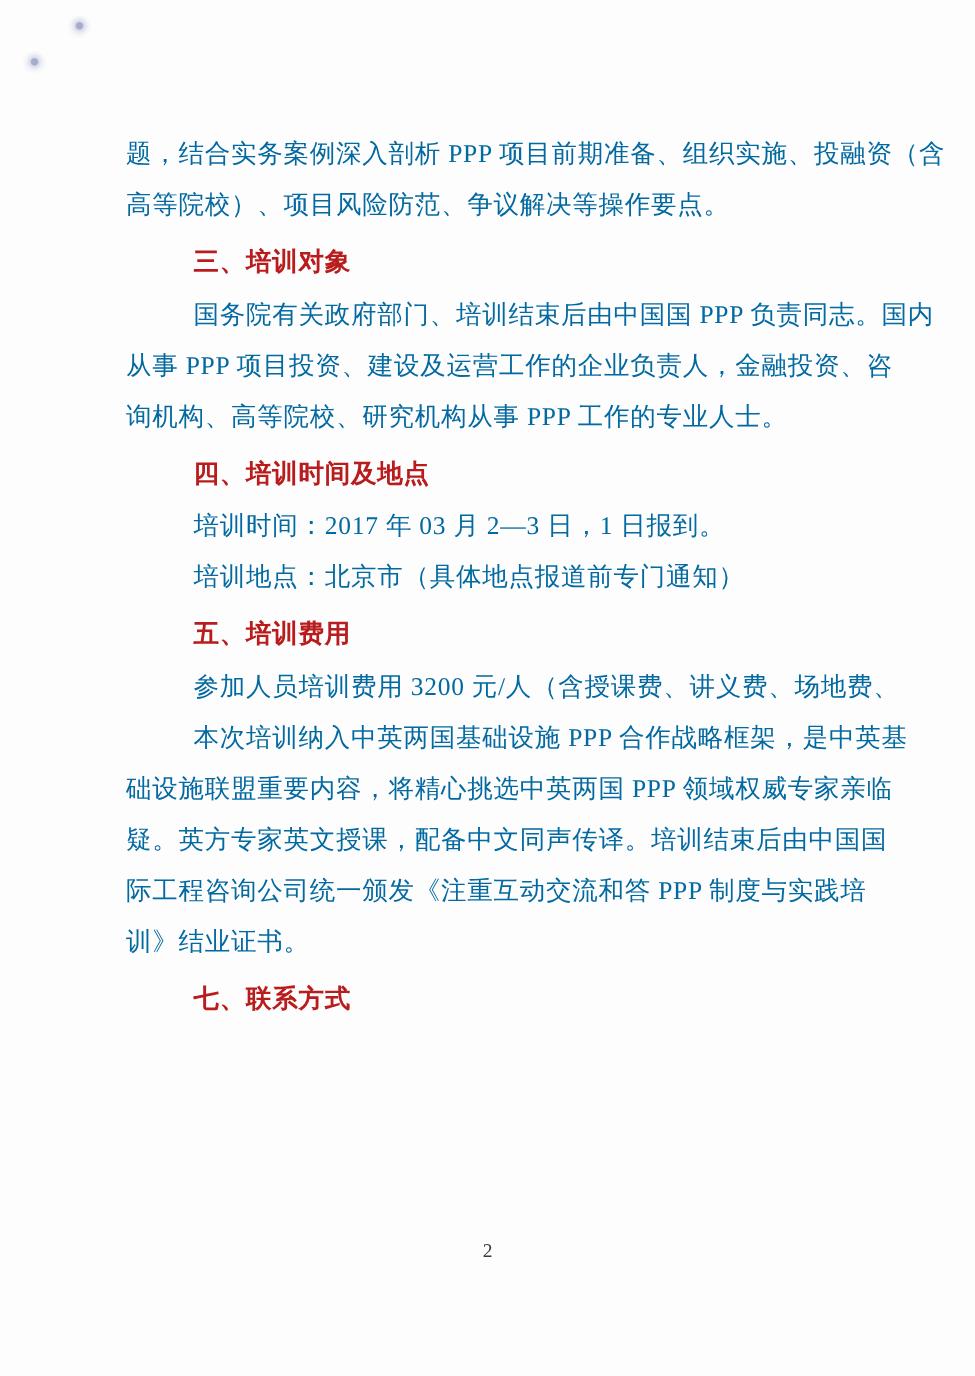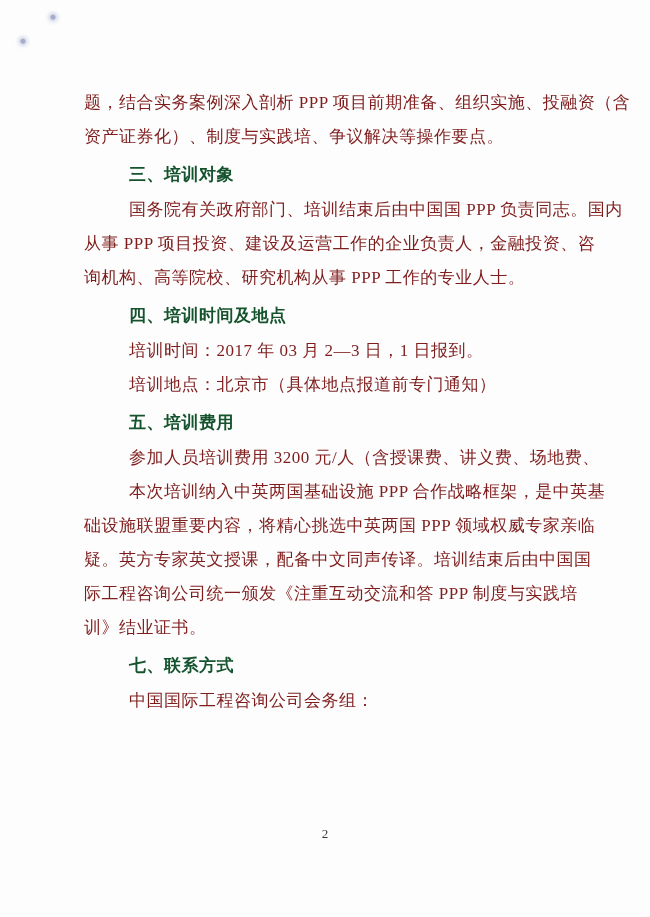--- a/index.html
+++ b/index.html
@@ -15,29 +15,29 @@
     position: absolute;
     left: 84px;
     top: 86px;
     width: 496px;
   }
   .line {
     height: 34px;
     line-height: 34px;
     font-size: 17px;
     letter-spacing: 0.5px;
-    color: #7f1d1d;
+    color: #0369a1;
     white-space: nowrap;
   }
   .line.indent { text-indent: 45px; }
   .line.heading {
     font-family: "Liberation Sans", sans-serif;
     font-weight: bold;
     font-size: 17px;
-    color: #14532d;
+    color: #b91c1c;
     text-indent: 45px;
     margin-top: 4px;
     margin-bottom: 1px;
   }
   .page-number {
     position: absolute;
     left: 0;
     right: 0;
     top: 826px;
     text-align: center;
@@ -59,33 +59,32 @@
 </style>
 </head>
 <body>
 
 <div class="page">
   <div class="mark mark1"></div>
   <div class="mark mark2"></div>
 
   <main class="doc" id="doc-lines">
       <div class="line">题，结合实务案例深入剖析 PPP 项目前期准备、组织实施、投融资（含</div>
-      <div class="line">资产证券化）、制度与实践培、争议解决等操作要点。</div>
+      <div class="line">高等院校）、项目风险防范、争议解决等操作要点。</div>
       <div class="line heading">三、培训对象</div>
       <div class="line indent">国务院有关政府部门、培训结束后由中国国 PPP 负责同志。国内</div>
       <div class="line">从事 PPP 项目投资、建设及运营工作的企业负责人，金融投资、咨</div>
       <div class="line">询机构、高等院校、研究机构从事 PPP 工作的专业人士。</div>
       <div class="line heading">四、培训时间及地点</div>
       <div class="line indent">培训时间：2017 年 03 月 2—3 日，1 日报到。</div>
       <div class="line indent">培训地点：北京市（具体地点报道前专门通知）</div>
       <div class="line heading">五、培训费用</div>
       <div class="line indent">参加人员培训费用 3200 元/人（含授课费、讲义费、场地费、</div>
       <div class="line indent">本次培训纳入中英两国基础设施 PPP 合作战略框架，是中英基</div>
       <div class="line">础设施联盟重要内容，将精心挑选中英两国 PPP 领域权威专家亲临</div>
       <div class="line">疑。英方专家英文授课，配备中文同声传译。培训结束后由中国国</div>
       <div class="line">际工程咨询公司统一颁发《注重互动交流和答 PPP 制度与实践培</div>
       <div class="line">训》结业证书。</div>
       <div class="line heading">七、联系方式</div>
-      <div class="line indent">中国国际工程咨询公司会务组：</div>
     </main>
 
   <div class="page-number">2</div>
 </div>
 
 </body></html>

